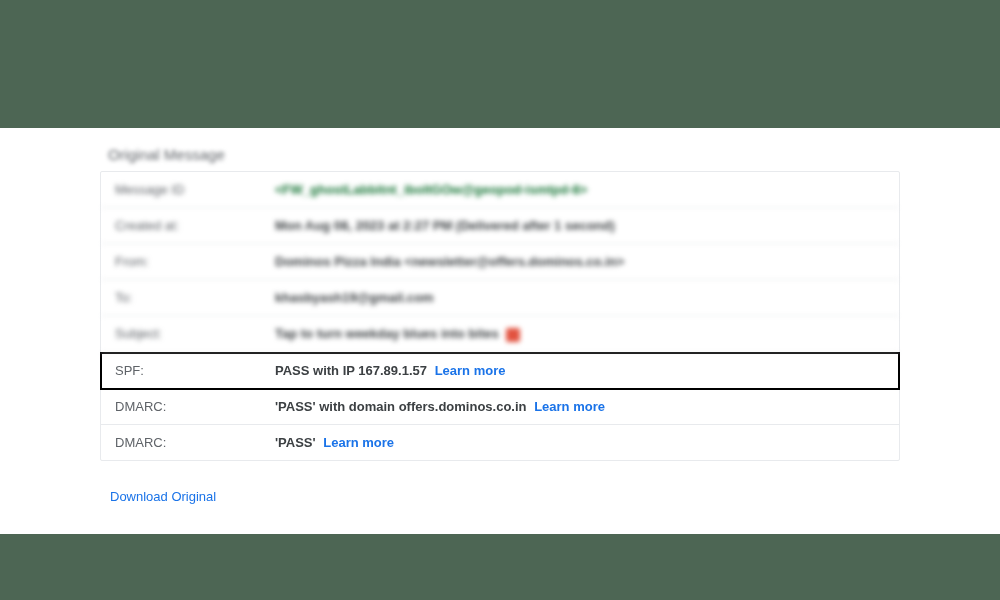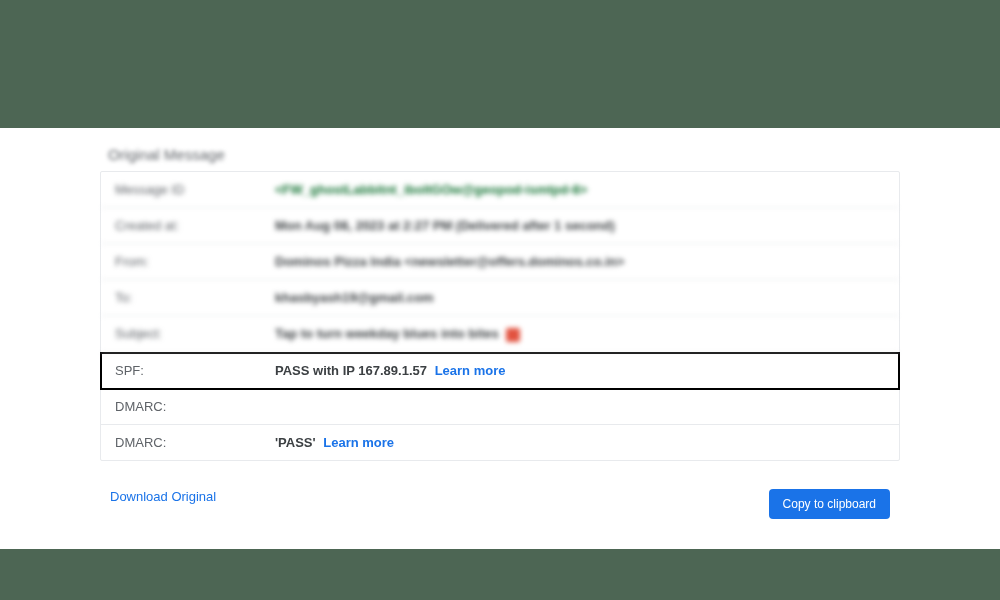--- a/index.html
+++ b/index.html
@@ -10,21 +10,21 @@
     .panel-title { color: #5f6368; font-size: 15px; filter: blur(2px); margin-bottom: 8px; padding-left: 8px; }
     .table { border: 1px solid #e8eaed; border-radius: 2px; }
     .row { display: flex; border-bottom: 1px solid #e8eaed; padding: 10px 14px; font-size: 13px; color: #3c4043; align-items: center; }
     .row:last-child { border-bottom: none; justify-content: space-between; }
     .label { width: 160px; color: #5f6368; }
     .value { flex: 1; color: #3c4043; font-weight: bold; }
     .link { color: #1a73e8; text-decoration: none; font-size: 13px; margin-left: 4px; }
     .blur { filter: blur(2.5px); }
     .green-val { color: #137333; }
     .hl { outline: 2px solid #000; outline-offset: -1px; }
-    .actions { display: flex; justify-content: space-between; align-items: flex-start; margin-top: 28px; padding: 0 10px; }
+    .actions { display: flex; justify-content: space-between; align-items: center; margin-top: 28px; padding: 0 10px; }
     .dl-link { color: #1a73e8; font-size: 13px; text-decoration: none; }
     .copy-btn { background: #1a73e8; color: #fff; border: none; border-radius: 4px; padding: 8px 14px; font-size: 12px; font-weight: 500; cursor: pointer; }
     .emoji { display: inline-block; width: 14px; height: 14px; background: #e25340; border-radius: 2px; vertical-align: middle; margin-left: 4px; }
     .bottom-dark { flex: 1; background: #4d6654; }
   </style>
 </head>
 <body>
 
 <div class="top-dark"></div>
 
@@ -64,31 +64,34 @@
     <div class="row hl">
       <div class="label">SPF:</div>
       <div class="value">
         <span>PASS with IP 167.89.1.57</span>
         <a class="link" href="#">Learn more</a>
       </div>
     </div>
 
     <div class="row">
       <div class="label">DMARC:</div>
+      <div class="value">
+        <span>'PASS' with domain offers.dominos.co.in</span>
+        <a class="link" href="#">Learn more</a>
+      </div>
     </div>
 
     <div class="row">
       <div class="label">DMARC:</div>
       <div class="value">
         <span>'PASS'</span>
         <a class="link" href="#">Learn more</a>
       </div>
     </div>
 
   </div>
 
   <div class="actions">
     <a class="dl-link" href="#">Download Original</a>
-    <button class="copy-btn">Copy to clipboard</button>
   </div>
 </div>
 
 <div class="bottom-dark"></div>
 
 </body></html>

